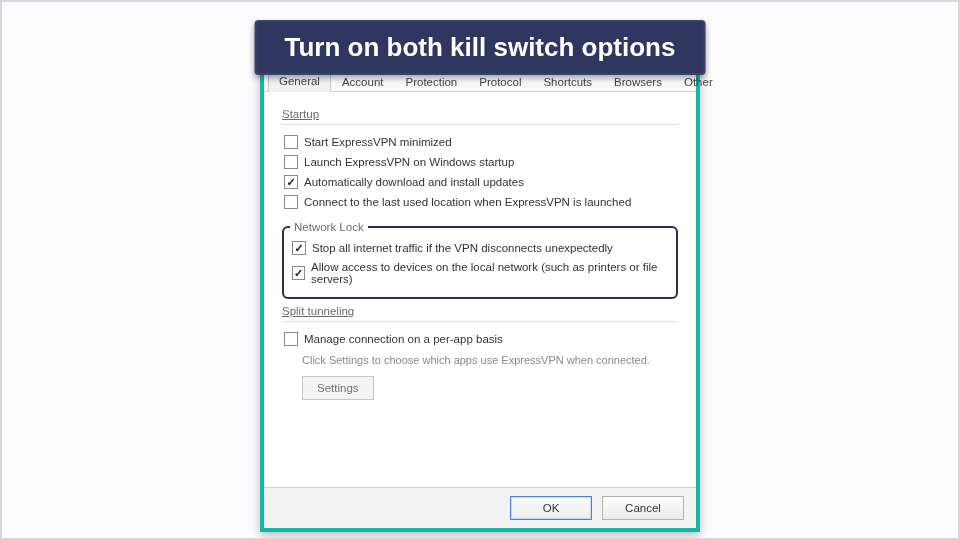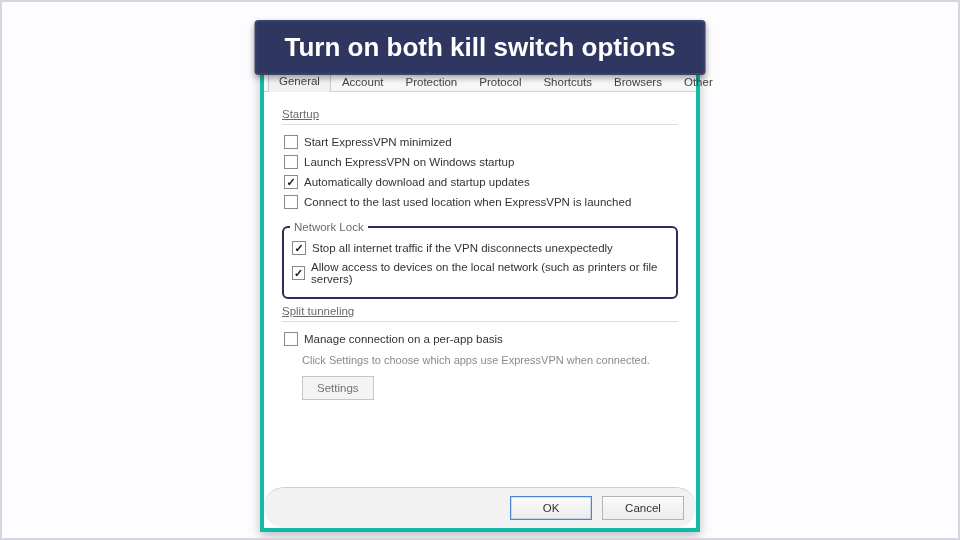--- a/index.html
+++ b/index.html
@@ -100,21 +100,21 @@
     padding: 5px 14px;
     margin-left: 20px;
     cursor: default;
     font-size: 11.5px;
   }
 
   .footer {
     border-top: 1px solid #d0d0d0;
     background: #f2f2f2;
     padding: 8px 12px;
-    display: flex; justify-content: flex-end; gap: 10px; border-radius: 20px;
+    display: flex; justify-content: flex-end; gap: 10px;
   }
   .btn {
     width: 82px; height: 24px;
     border: 1px solid #b3b3b3;
     background: linear-gradient(#fbfbfb,#ececec);
     font-size: 11.5px; color: #333;
     cursor: pointer;
     display: flex; align-items: center; justify-content: center;
   }
   .btn.primary {
@@ -148,21 +148,21 @@
     <div class="option-row">
       <span class="cb"></span>
       <span>Start ExpressVPN minimized</span>
     </div>
     <div class="option-row">
       <span class="cb"></span>
       <span>Launch ExpressVPN on Windows startup</span>
     </div>
     <div class="option-row">
       <span class="cb checked"></span>
-      <span>Automatically download and startup updates</span>
+      <span>Automatically download and install updates</span>
     </div>
     <div class="option-row">
       <span class="cb"></span>
       <span>Connect to the last used location when ExpressVPN is launched</span>
     </div>
 
     <fieldset class="highlight">
       <legend>Network Lock</legend>
       <div class="option-row">
         <span class="cb checked"></span>

